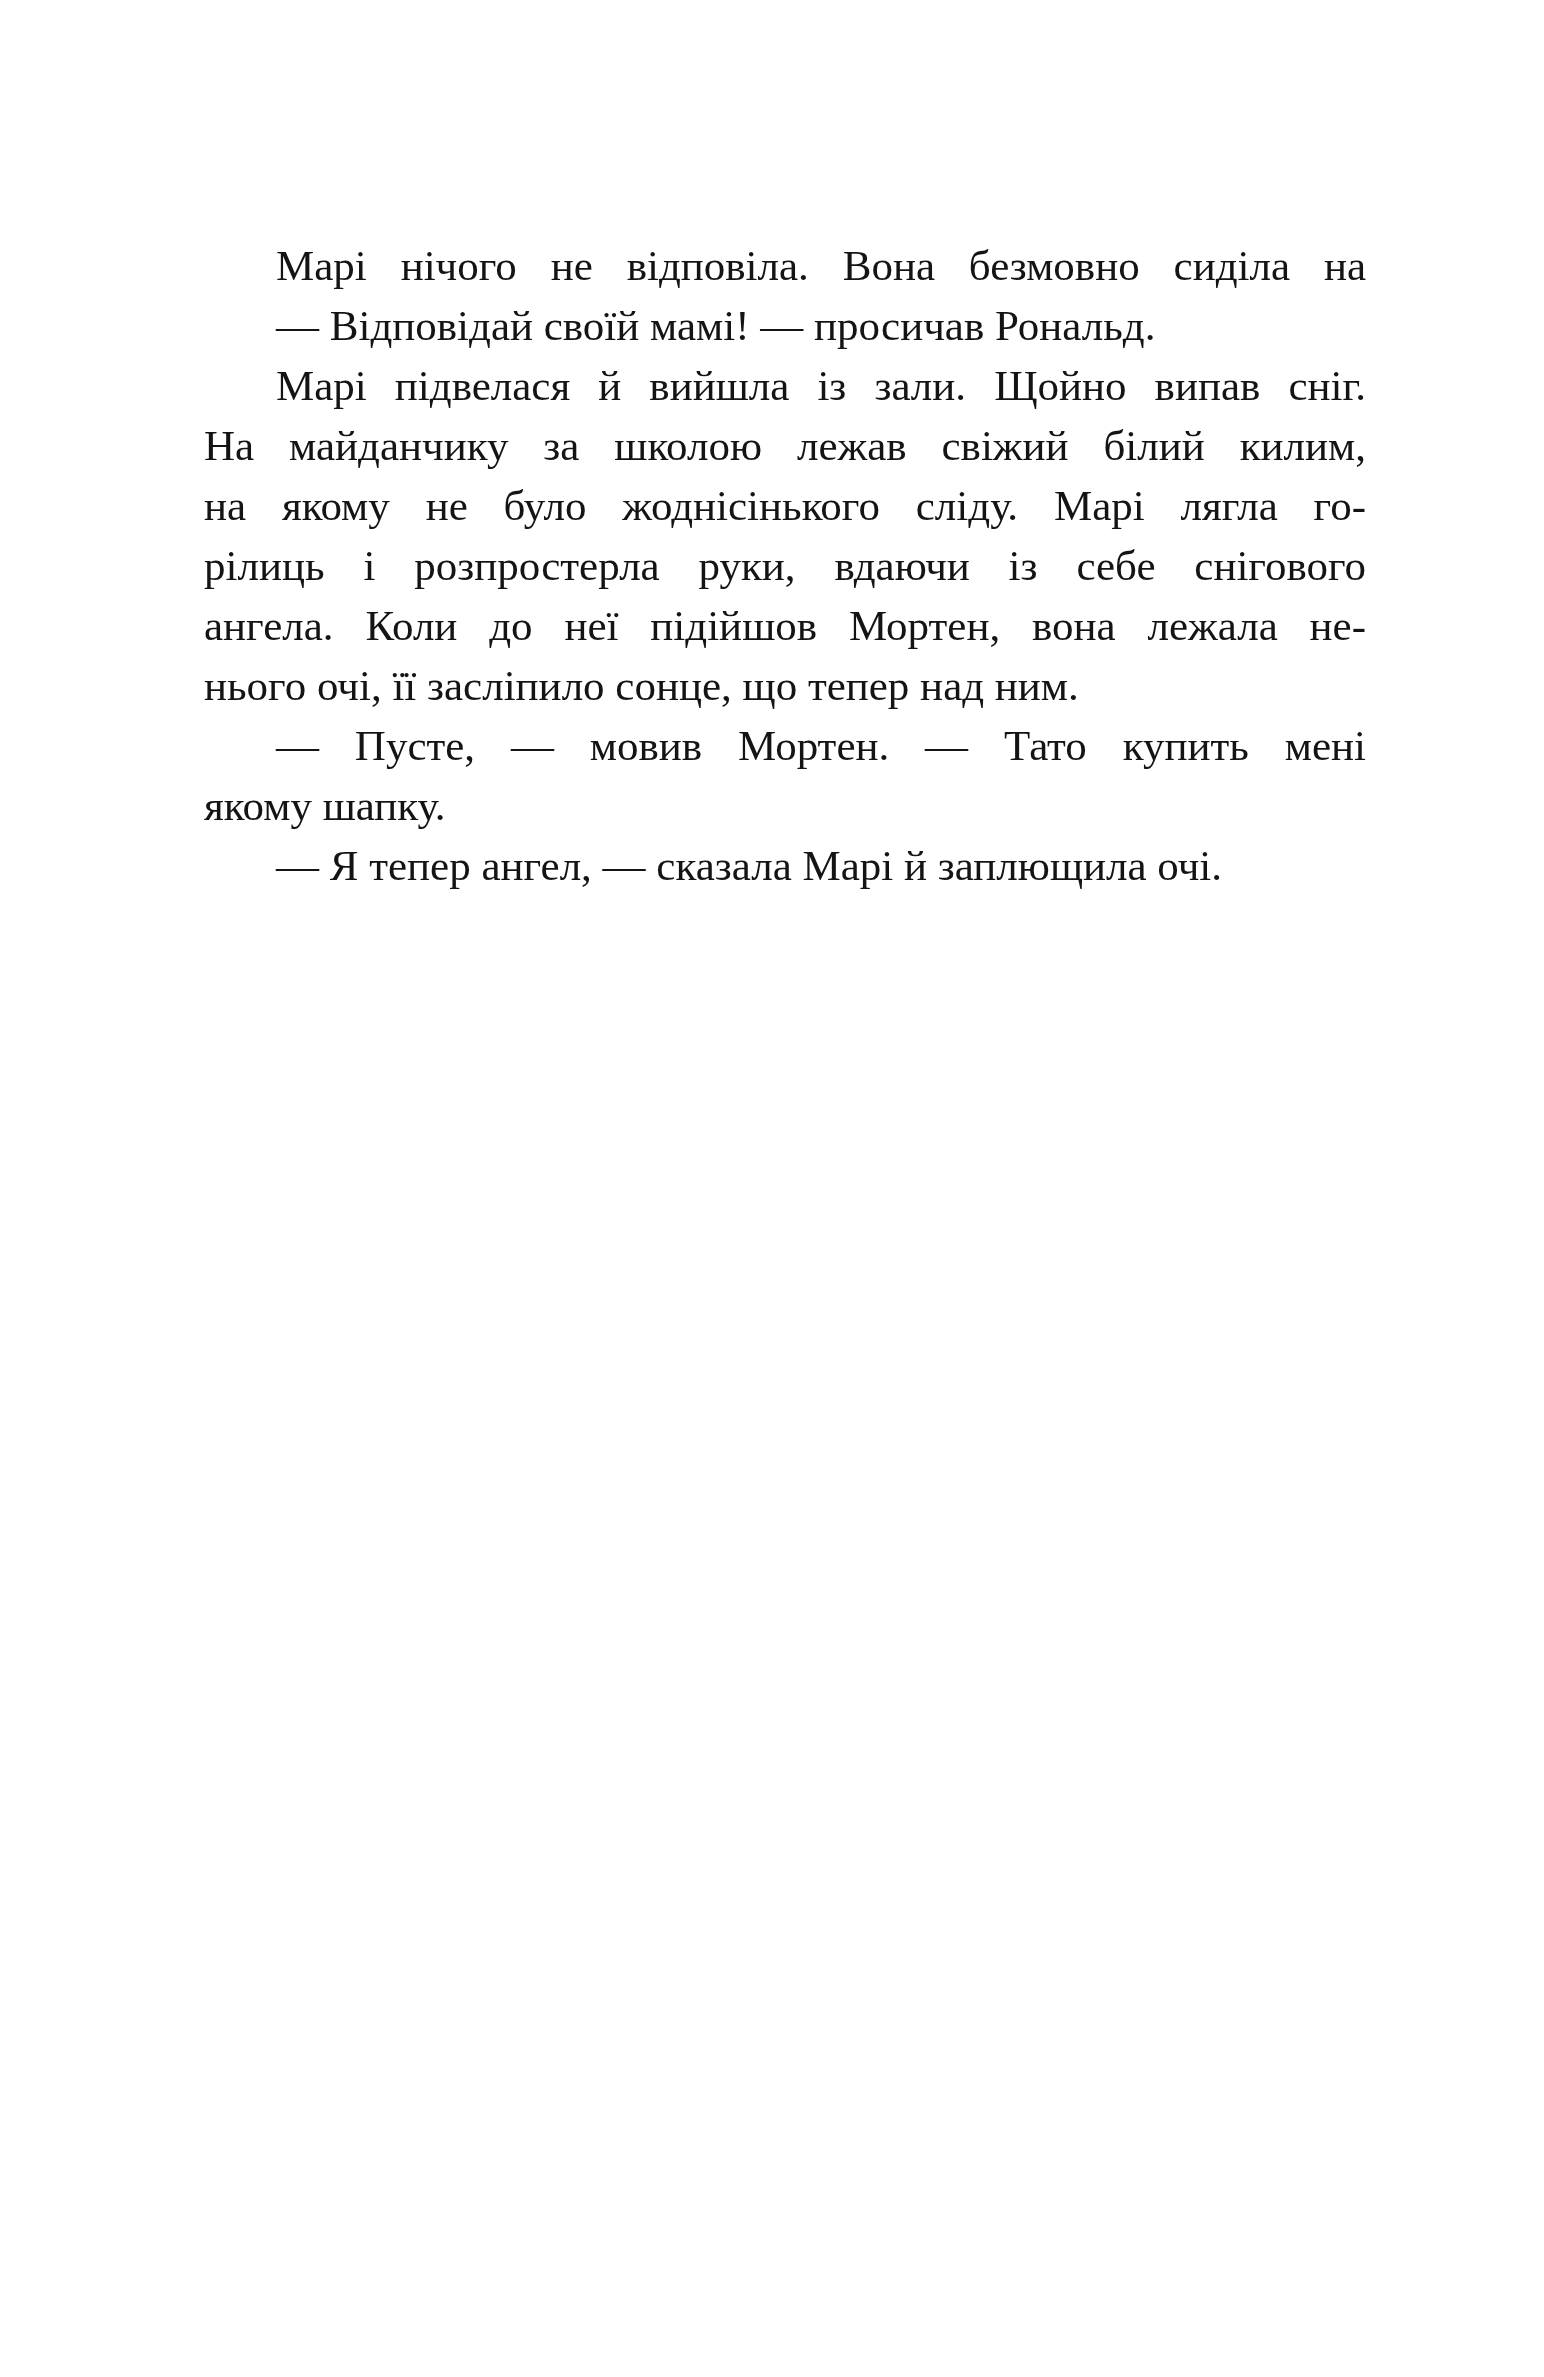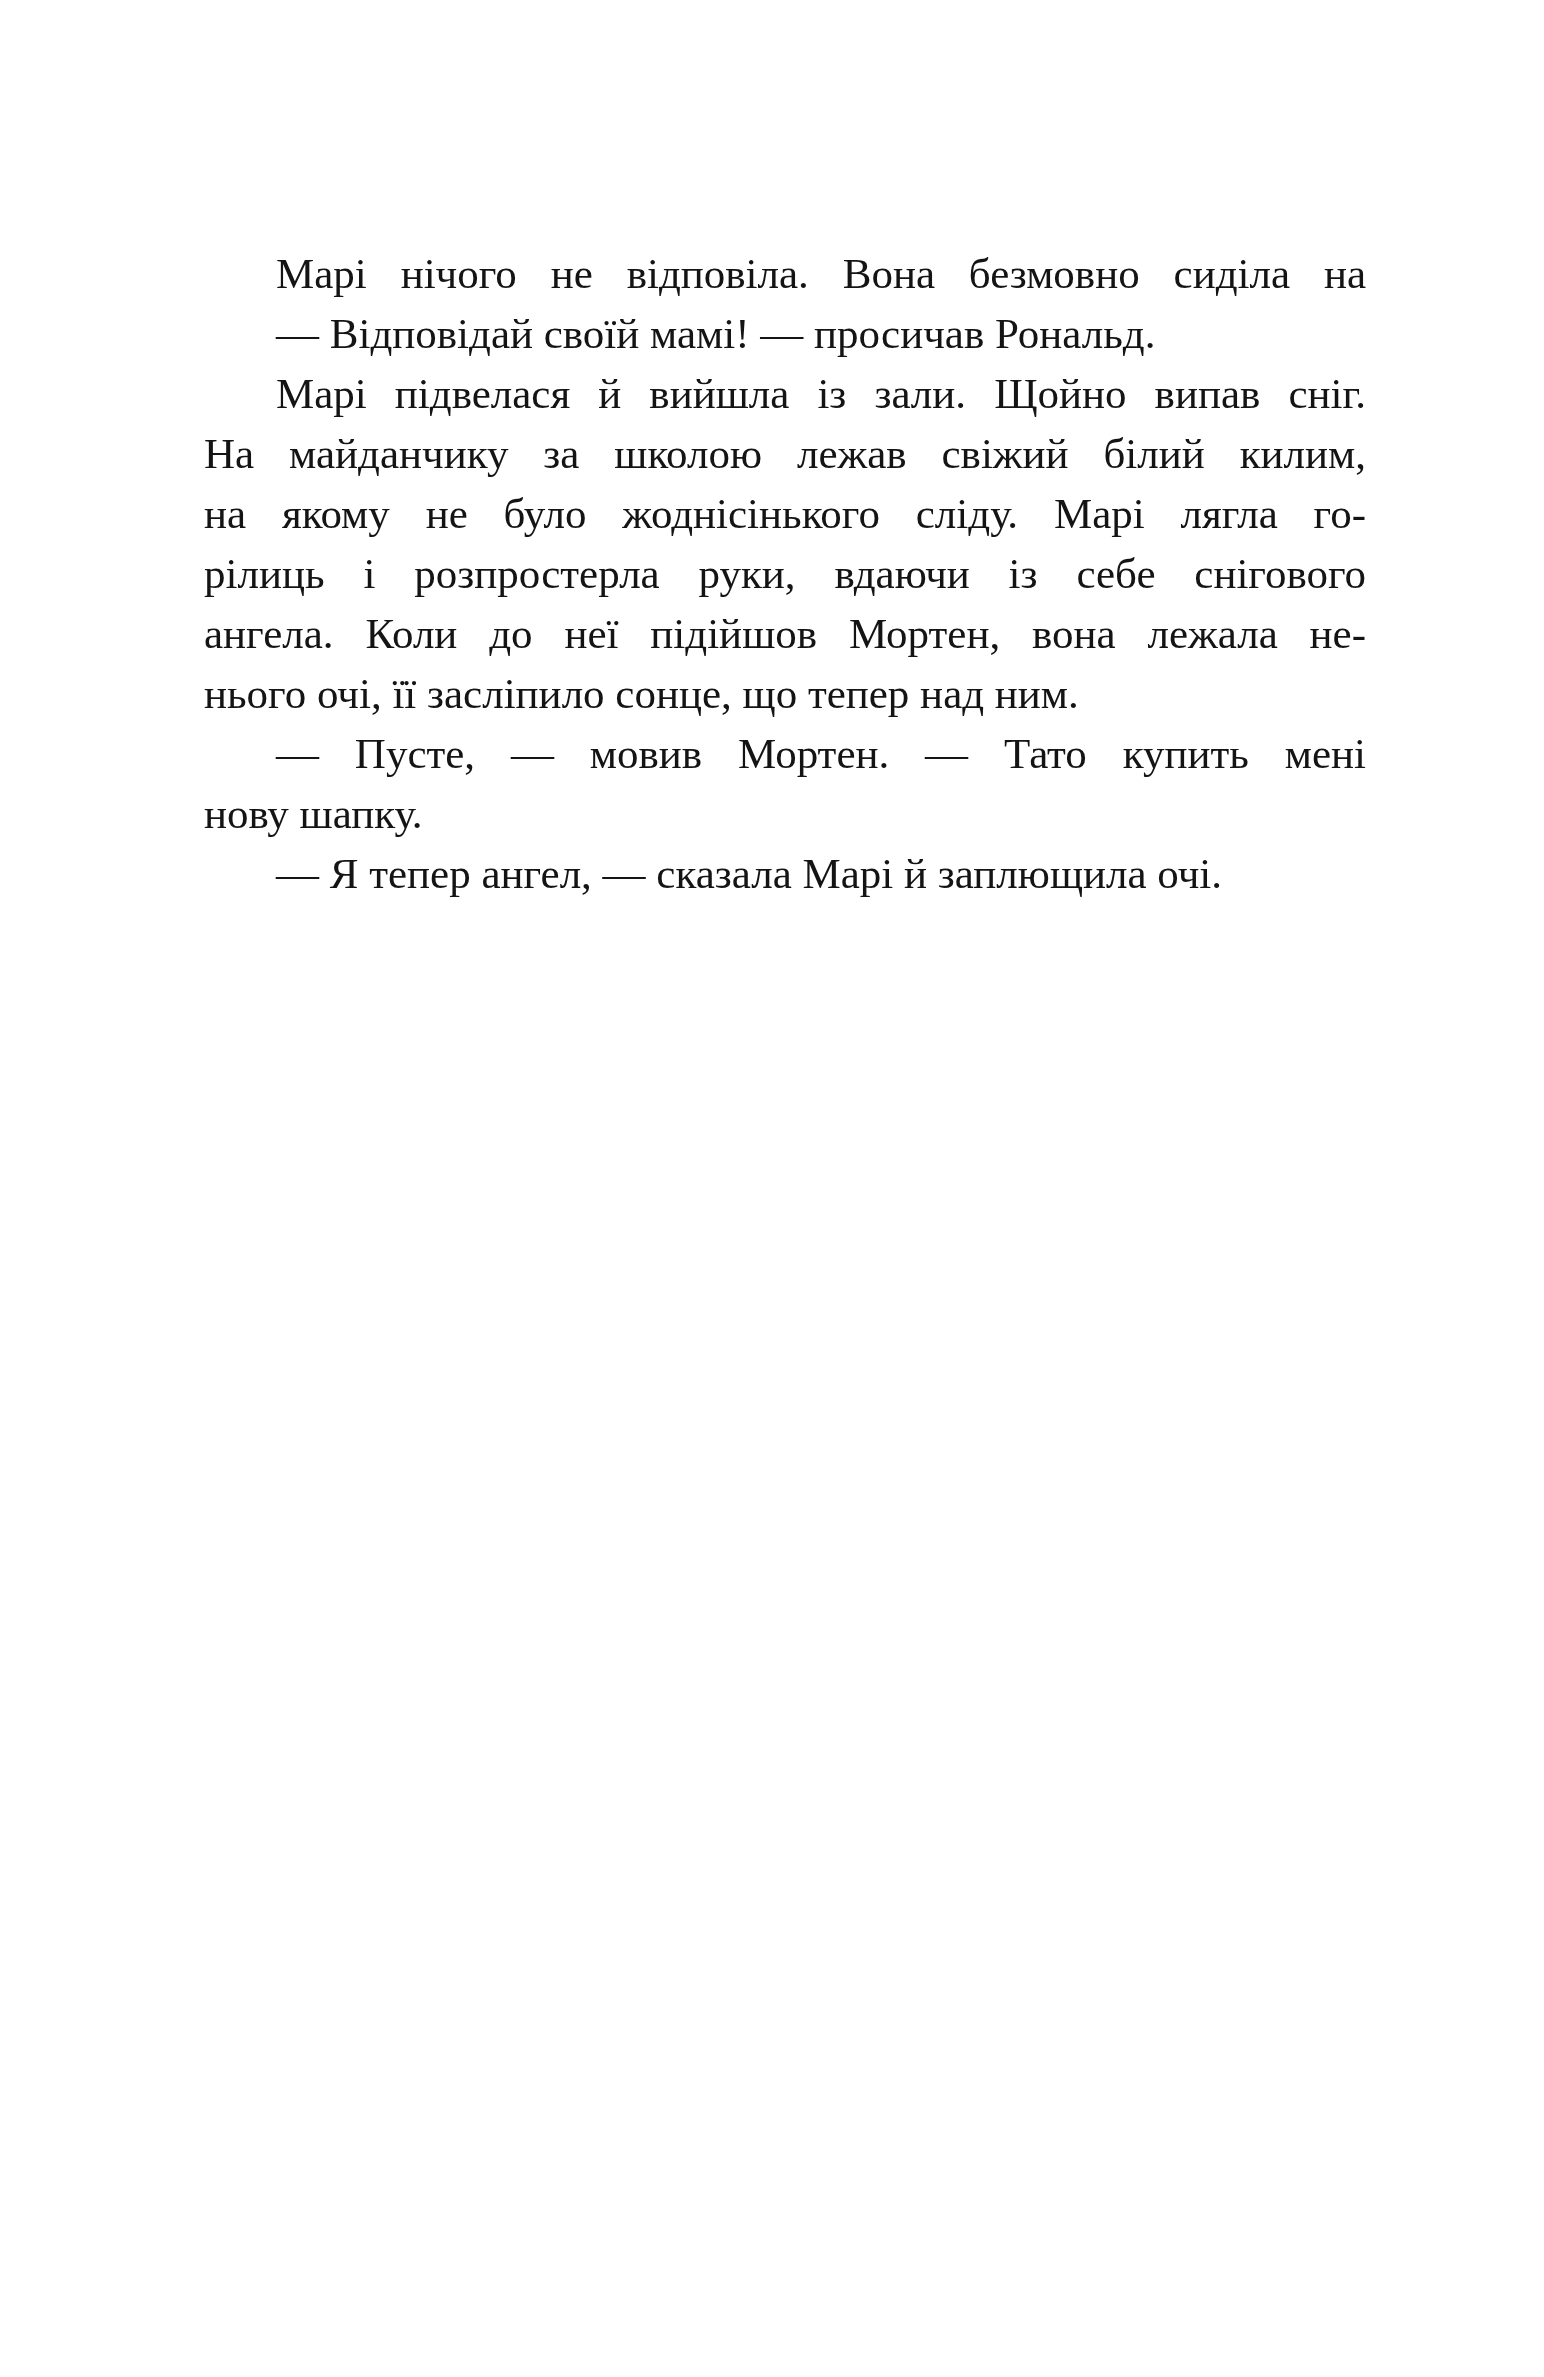--- a/index.html
+++ b/index.html
@@ -17,21 +17,21 @@
       position: absolute;
       left: 0;
       top: 0;
       width: 1545px;
       height: 2377px;
       background: #ffffff;
     }
     .text-block {
       position: absolute;
       left: 204px;
-      top: 244px;
+      top: 236px;
       width: 1162px;
       font-family: "Liberation Serif", "DejaVu Serif", serif;
       font-size: 43px;
       line-height: 60px;
       color: #141414;
     }
     .line {
       display: block;
       height: 60px;
       white-space: nowrap;
@@ -57,18 +57,18 @@
     <span class="line indent last">— Відповідай своїй мамі! — просичав Рональд.</span>
 
     <span class="line indent">Марі підвелася й вийшла із зали. Щойно випав сніг.</span>
     <span class="line">На майданчику за школою лежав свіжий білий килим,</span>
     <span class="line">на якому не було жоднісінького сліду. Марі лягла го-</span>
     <span class="line">рілиць і розпростерла руки, вдаючи із себе снігового</span>
     <span class="line">ангела. Коли до неї підійшов Мортен, вона лежала не-</span>
     <span class="line last">нього очі, її засліпило сонце, що тепер над ним.</span>
 
     <span class="line indent">— Пусте, — мовив Мортен. — Тато купить мені</span>
-    <span class="line last">нову шапку.</span>
+    <span class="line last">якому шапку.</span>
 
     <span class="line indent last">— Я тепер ангел, — сказала Марі й заплющила очі.</span>
   </div>
 </div>
 
 
 </body></html>

